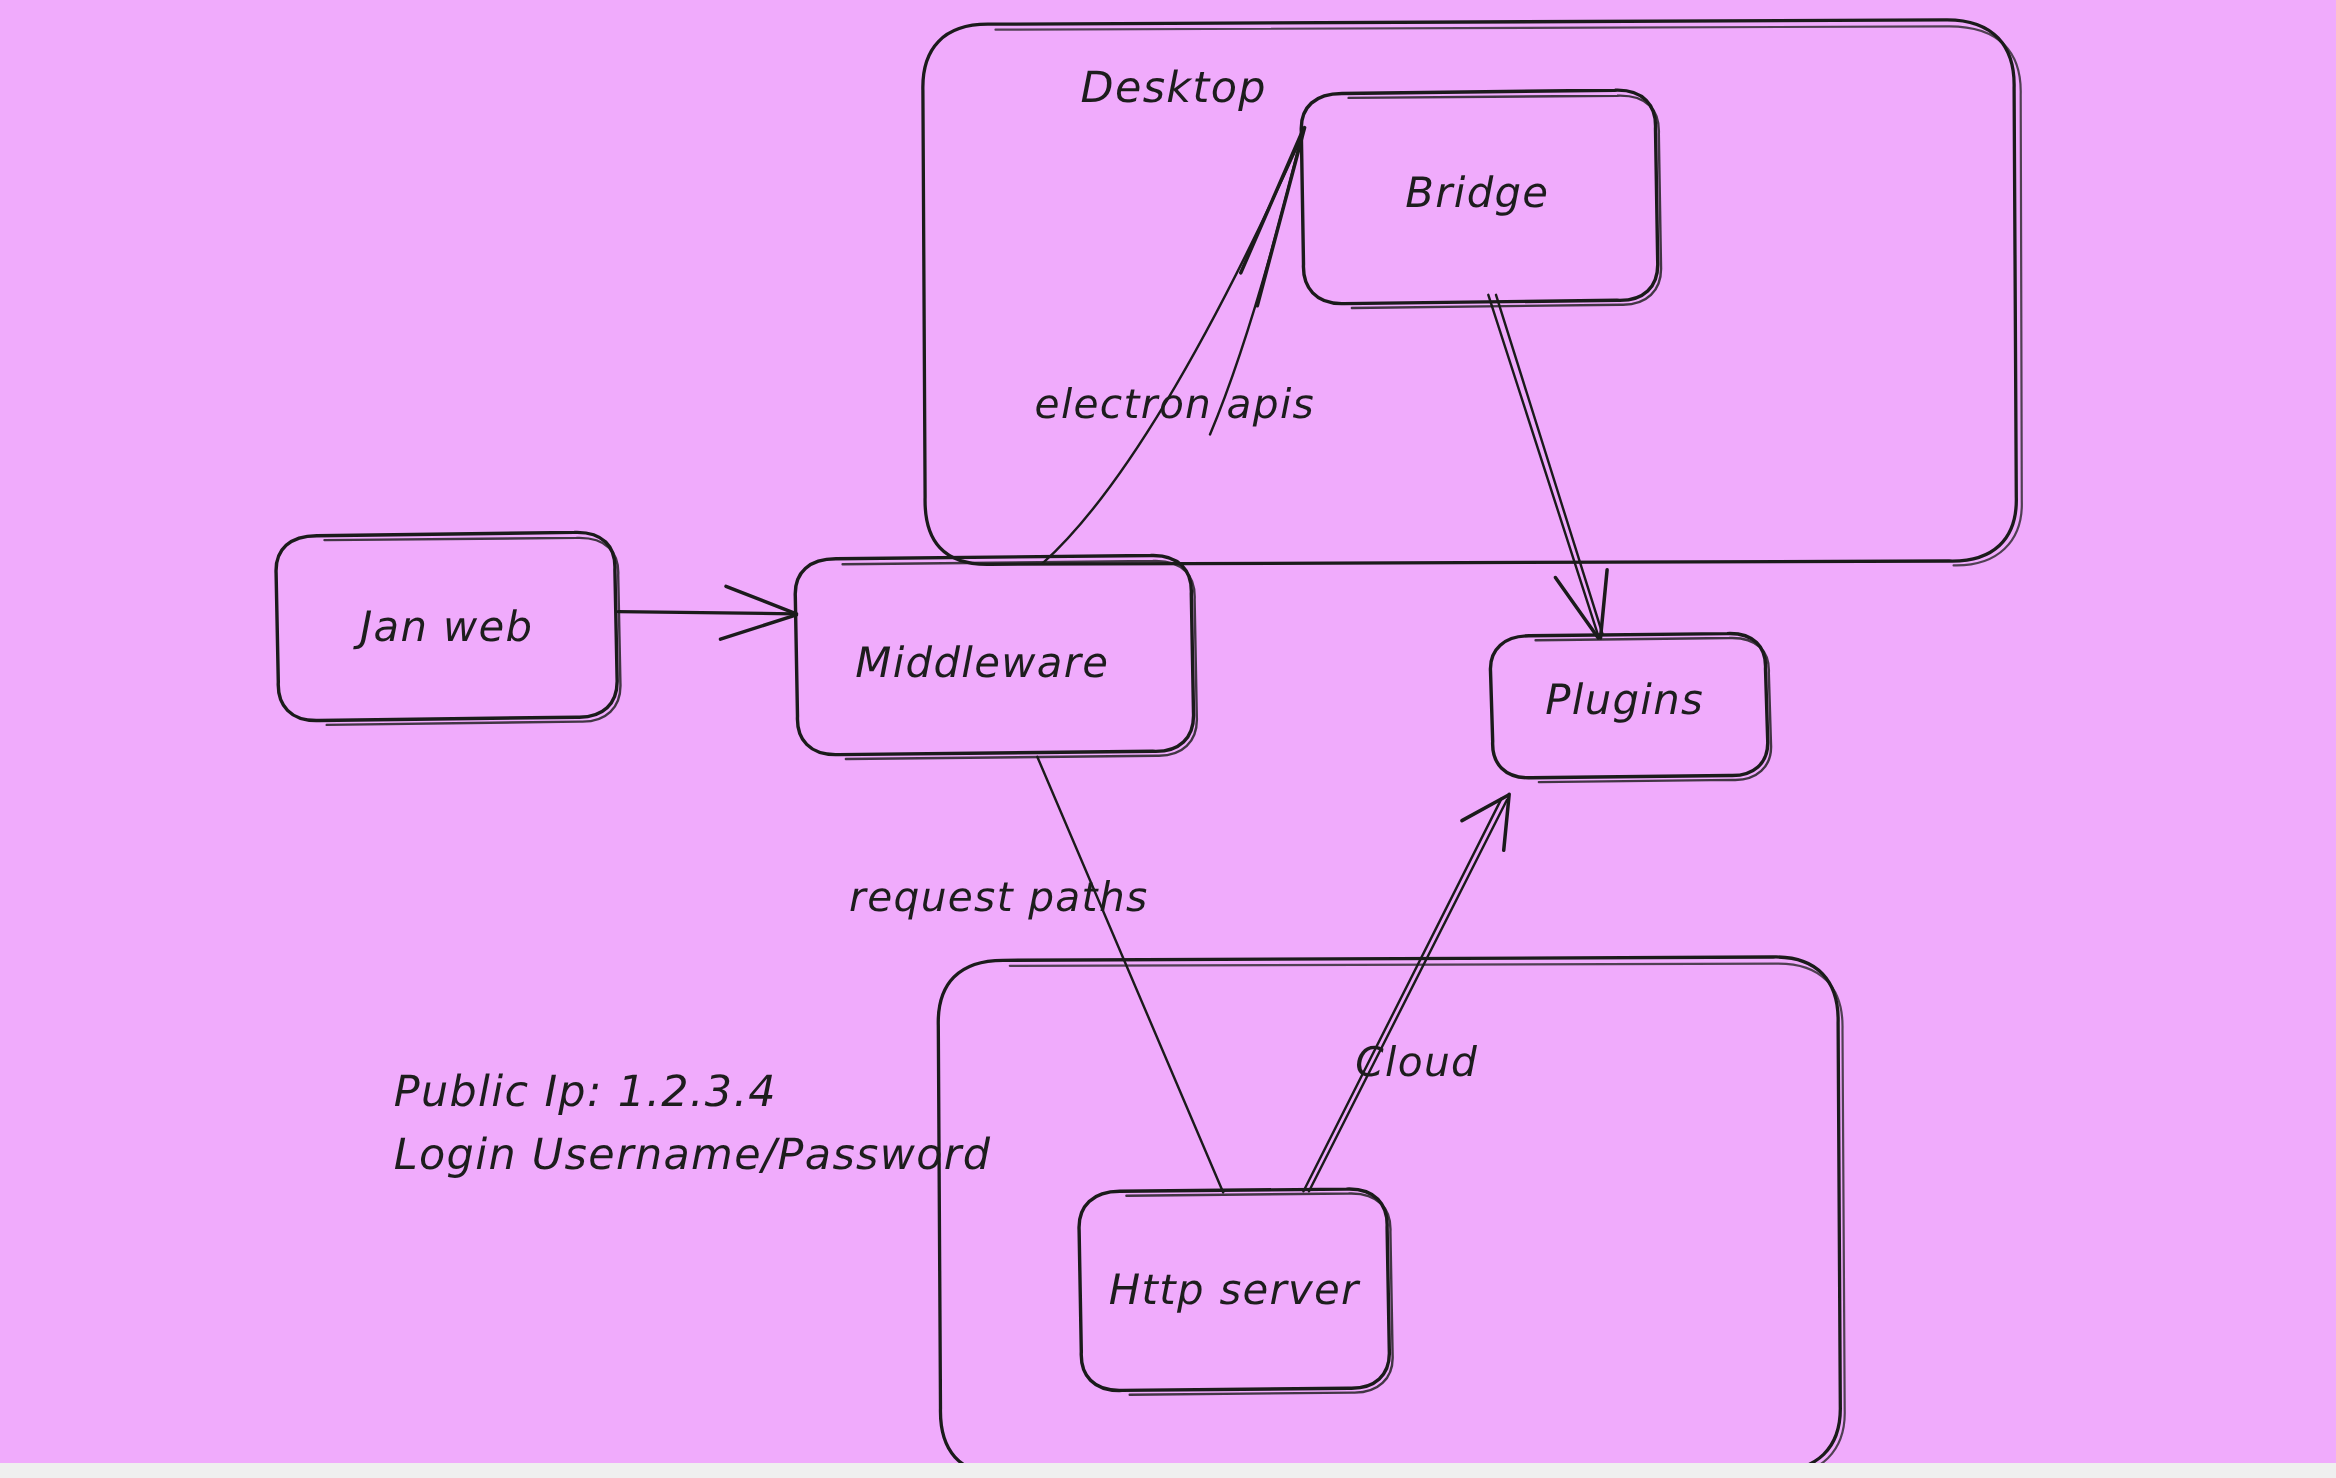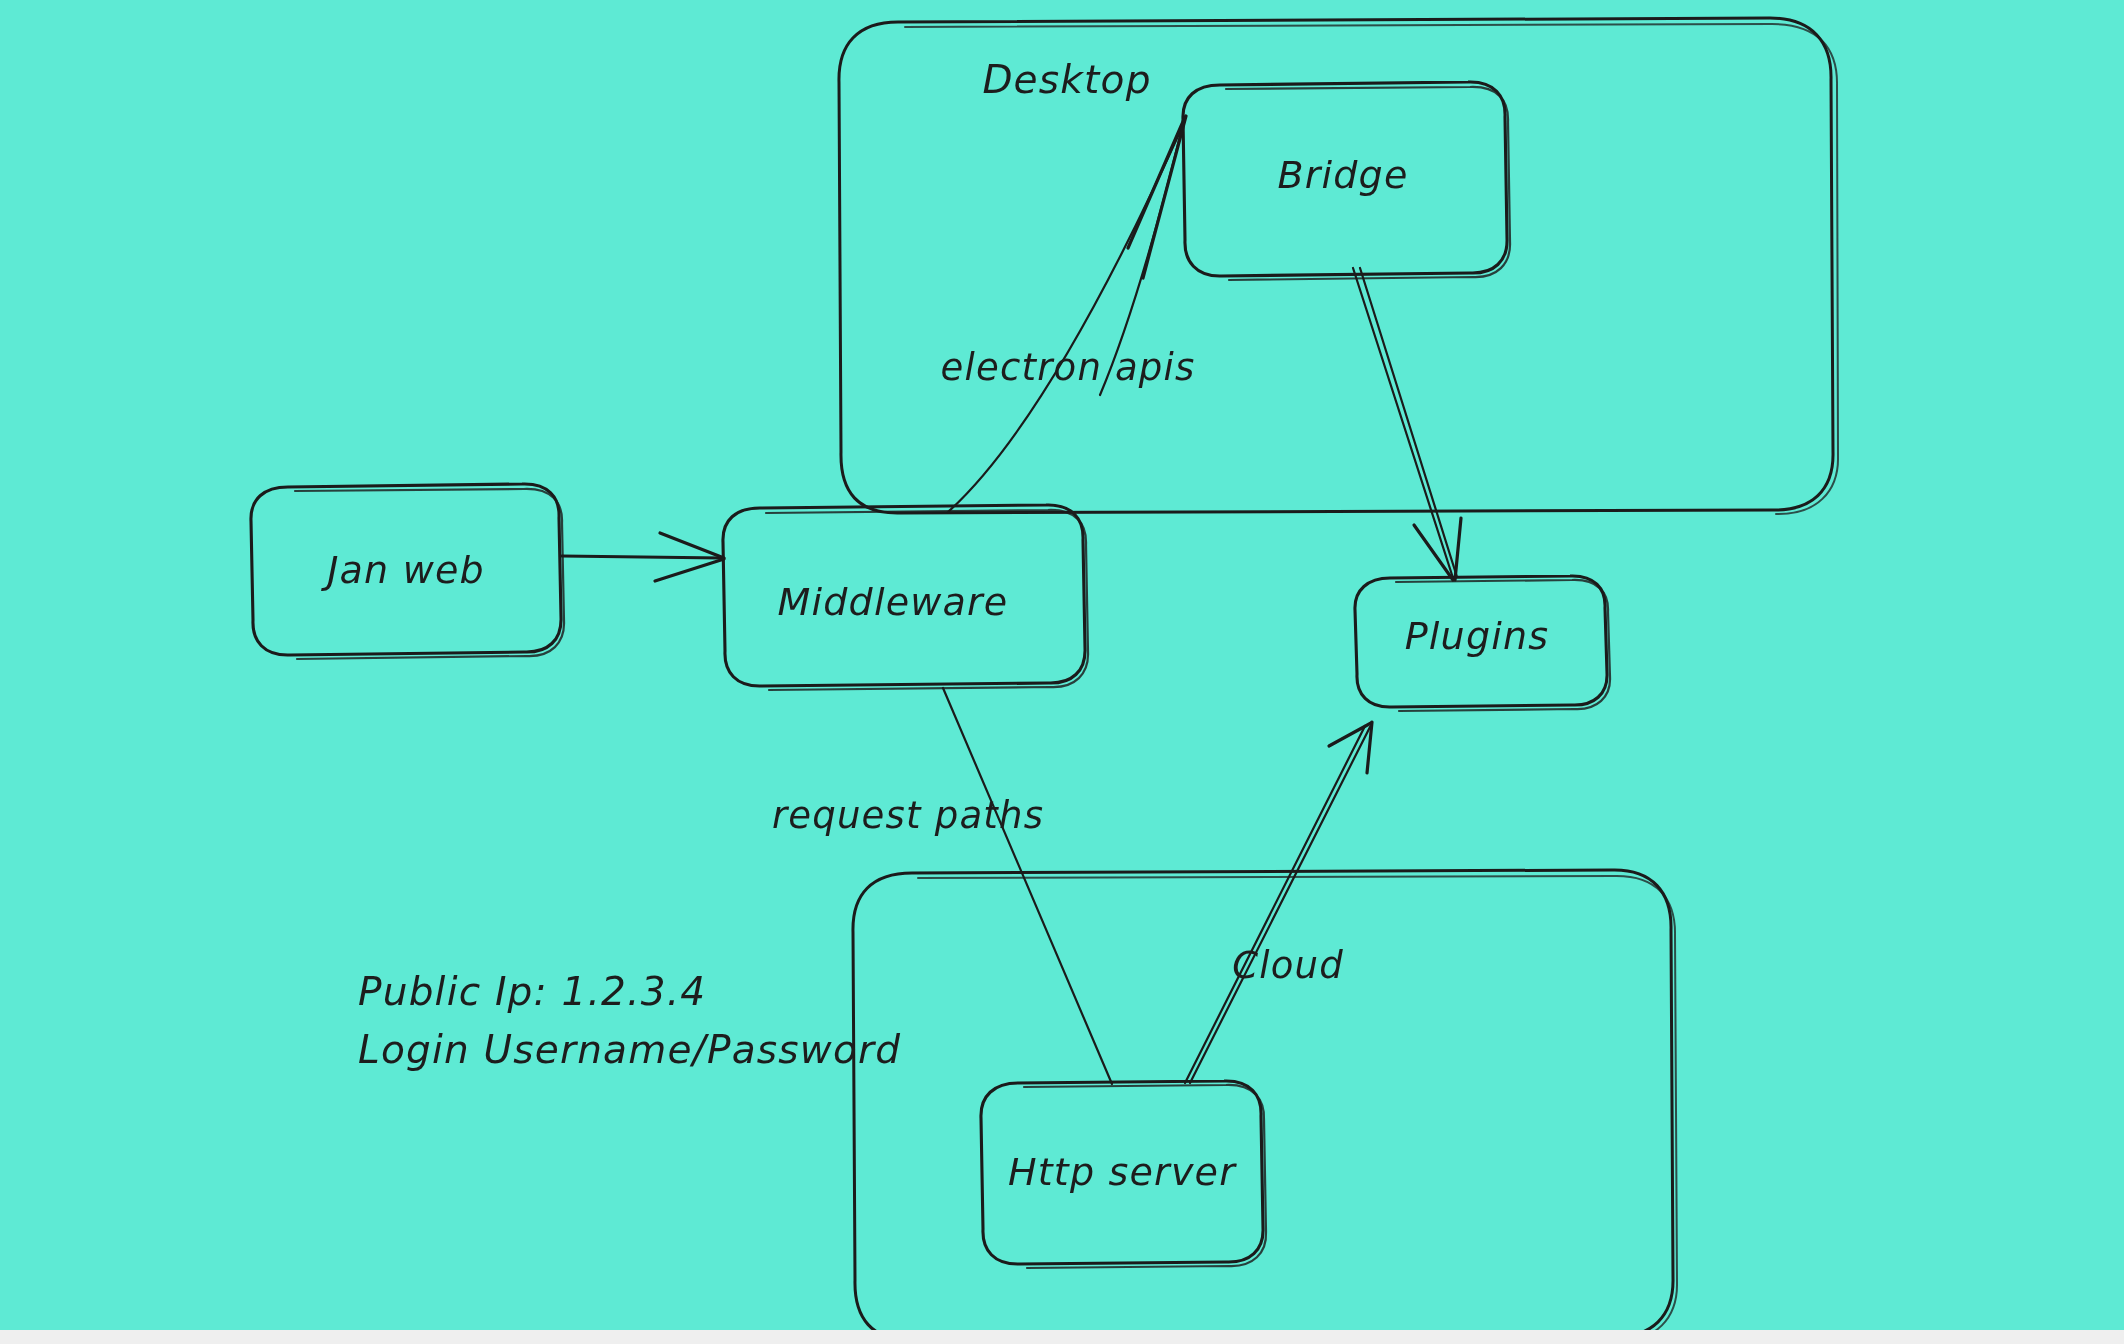--- a/index.html
+++ b/index.html
@@ -1,21 +1,21 @@
 <!DOCTYPE html>
 <html><head>
 <meta charset="utf-8">
 <style>
   html,body{margin:0;padding:0;background:#ffffff;}
   body{
     width:2124px;height:1344px;overflow:hidden;
     font-family:"DejaVu Sans", sans-serif;
     background:#fdfdfd;
   }
-  #canvas{position:relative;width:2124px;height:1344px;background:#5eead4;}
+  #canvas{position:relative;width:2124px;height:1344px;background:#f0abfc;}
   svg#sketch{position:absolute;left:0;top:0;width:2124px;height:1344px;}
   .hw{
     font-family:"DejaVu Sans", sans-serif;
     fill:#1d1d1d;
     font-size:38px;
     letter-spacing:1.2px;
     font-style:italic;
     font-weight:400;
   }
   .hw.node{font-size:38px;}

